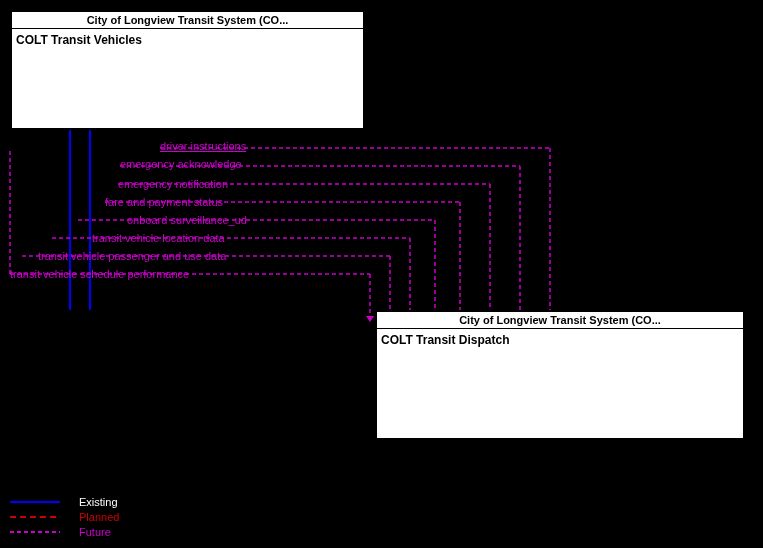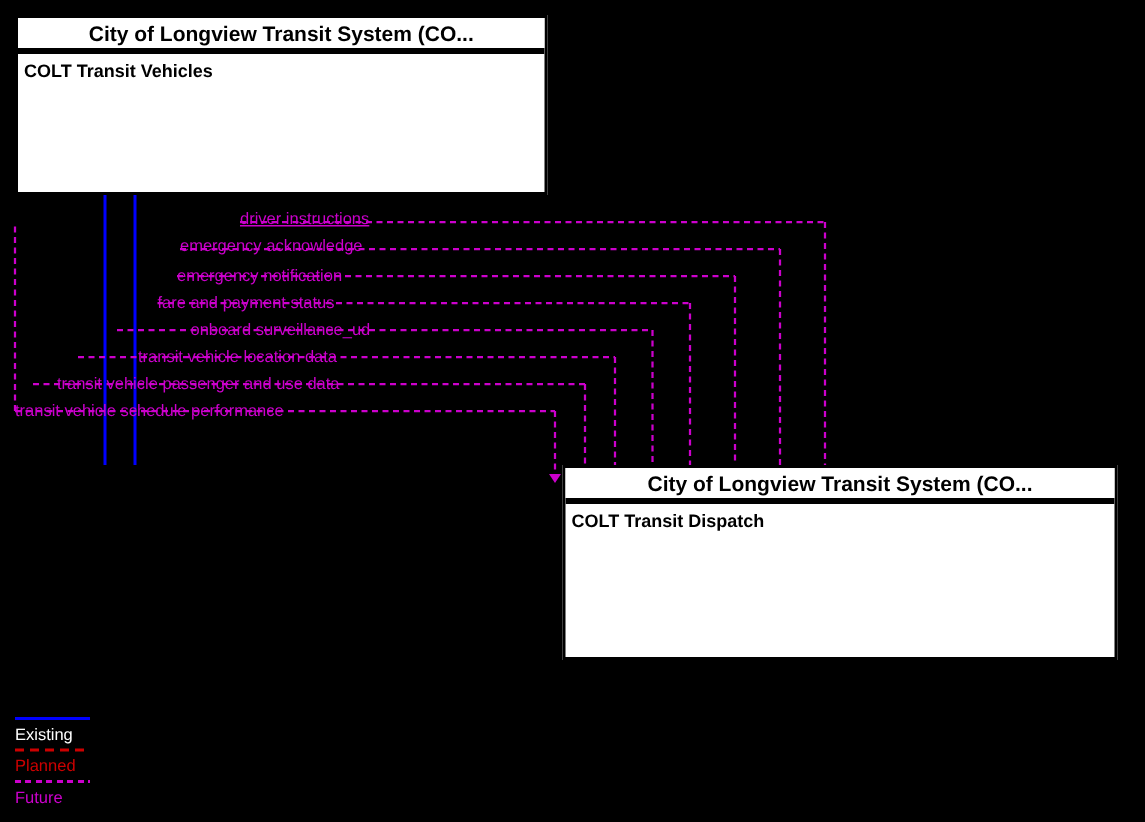--- a/index.html
+++ b/index.html
@@ -13,23 +13,23 @@
     }
 
     
     .node-box {
       position: absolute;
       background: #fff;
       border: 2px solid #000;
     }
     .node-header {
       background: #fff;
-      border-bottom: 4px solid #000000;
+      border-bottom: 1px solid #000000;
       padding: 2px 4px;
-      font-size: 14px;
+      font-size: 11px;
       font-weight: bold;
       text-align: center;
       color: #000;
     }
     .node-title {
       padding: 4px 4px;
       font-size: 12px;
       font-weight: bold;
       text-align: left;
       color: #000;
@@ -60,22 +60,22 @@
     #legend {
       position: absolute;
       bottom: 10px;
       left: 10px;
       display: flex;
       flex-direction: column;
       gap: 3px;
     }
     .legend-item {
       display: flex;
-      gap: 4px;
-      flex-direction: column;
+      align-items: center;
+      gap: 19px;
     }
     .legend-line {
       width: 50px;
       height: 2px;
     }
     .legend-text {
       font-size: 11px;
       color: #fff;
     }
 

